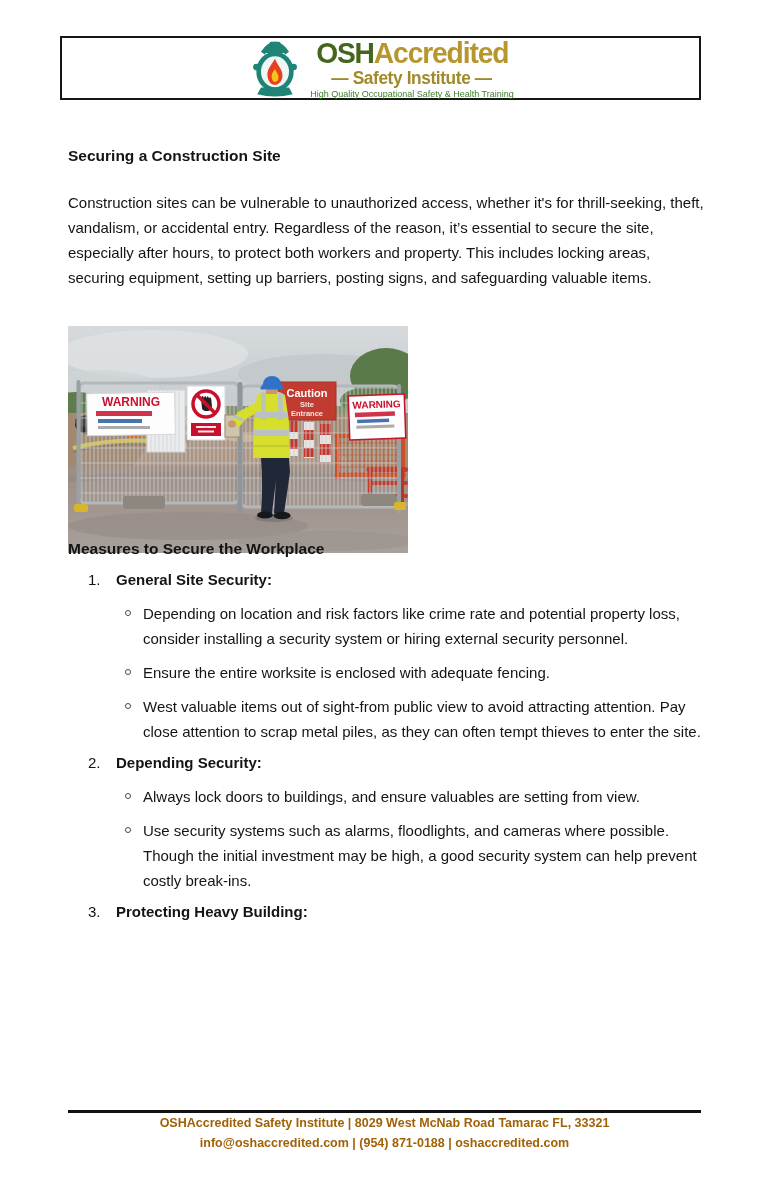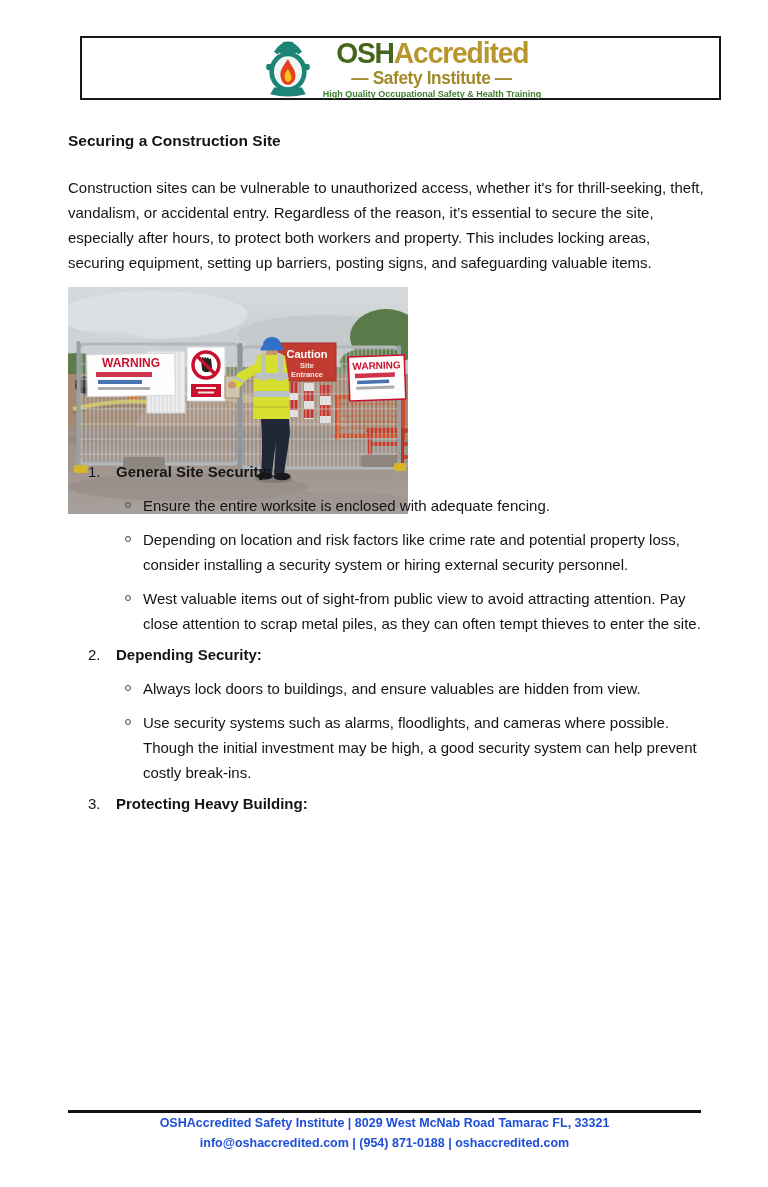--- a/index.html
+++ b/index.html
@@ -6,66 +6,66 @@
   html,body { background:#ffffff; }
   body {
     width:768px; height:1187px; position:relative;
     font-family:"Liberation Sans", sans-serif;
     color:#141414;
   }
   .page { position:absolute; inset:0; background:#fff; overflow:hidden; }
 
   
   .header-box {
-    position:absolute; left:80px; top:36px; width:641px; height:64px;
+    position:absolute; left:60px; top:36px; width:641px; height:64px;
     border:2px solid #161616; background:#fff;
     display:flex; align-items:center; justify-content:center;
   }
   .logo { display:flex; align-items:center; gap:7px; }
   .logo svg { display:block; }
   .logo-text { display:flex; flex-direction:column; align-items:center; line-height:1; }
   .brand-line {
     font-weight:700; font-size:30px; letter-spacing:-1.2px;
     transform:scaleX(.94); white-space:nowrap;
   }
   .brand-primary { color:#44661c; }
   .brand-secondary { color:#b8962e; }
   .logo-subtitle {
     font-weight:700; font-size:18px; color:#a08a2b;
     letter-spacing:-0.4px; margin-top:1px; transform:scaleX(.96); white-space:nowrap;
   }
   .logo-tagline {
-    font-weight:700; font-size:9px; color:#3e7d2e; margin-top:3px; white-space:nowrap;
+    font-weight:400; font-size:9px; color:#3e7d2e; margin-top:3px; white-space:nowrap;
   }
 
   
-  .content { position:absolute; left:68px; top:128px; width:636px; }
+  .content { position:absolute; left:68px; top:143px; width:636px; }
   .doc-title { font-size:15.5px; font-weight:700; line-height:25px; }
   .intro { font-size:15px; line-height:25px; margin-top:22px; }
-  .photo-wrap { margin-top:12px; width:340px; height:166px; }
+  .photo-wrap { margin-top:36px; width:340px; height:166px; }
   .photo-wrap svg { display:block; width:340px; height:227px; }
 
   .section-heading { font-size:15.5px; font-weight:700; line-height:25px; margin-top:44px; }
 
   .num-item { display:flex; margin-top:6px; font-size:15px; line-height:25px; }
   .num-item .num { width:18px; margin-left:20px; flex:none; }
   .num-item .num-heading { font-weight:700;margin-left:10px; }
 
   .bullet-item { display:flex; margin-top:9px; font-size:15px; line-height:25px; }
   .bullet-item .marker-cell { width:30px; margin-left:45px; flex:none; position:relative; }
   .bullet-dot {
     position:absolute; left:12px; top:9px; width:6px; height:6px;
     border:1.2px solid #4a4a4a; border-radius:50%; background:transparent;
   }
   .bullet-item .btext { width:567px; }
 
   
   .footer { position:absolute; left:68px; top:1110px; width:633px; text-align:center; }
   .footer-rule { height:3px; background:#111; width:100%; }
-  .footer-line { font-size:12.5px; font-weight:700; line-height:20px; color:#1d4ed8; }
+  .footer-line { font-size:12.5px; font-weight:700; line-height:20px; color:#a16207; }
   .footer-line:first-of-type { margin-top:5px; }
 </style>
 </head>
 <body>
 
 <div class="page">
 
   <div class="header-box">
     <div class="logo">
       <svg width="56" height="60" viewBox="0 0 60 64">
@@ -254,53 +254,54 @@
           <path d="M195 58 a9 8 0 0 1 18 0 l2.5 3.5 a1.5 1.5 0 0 1 -1.5 2 l-20 0 a1.5 1.5 0 0 1 -1.5 -2 Z" fill="#2f72c8"></path>
 
           <path d="M193 132 L221 132 L222 146 Q219 168 216 187 L206 187 L208 154 L204 187 L193 187 Q195 160 193 132 Z" fill="#202838"></path>
 
           <ellipse cx="197" cy="189" rx="8" ry="3.6" fill="#15181c"></ellipse>
           <ellipse cx="214" cy="189.5" rx="8.5" ry="3.8" fill="#15181c"></ellipse>
         </g>
       </svg>
     </div>
 
+    <div class="section-heading">Measures to Secure the Workplace</div>
 
     <div class="num-item">
       <span class="num">1.</span>
       <span class="num-heading">General Site Security:</span>
     </div>
     <div class="bullet-item">
       <span class="marker-cell">
           <span class="bullet-dot"></span>
         </span>
+      <span class="btext">Depending on location and risk factors like crime rate and potential property loss, consider installing a security system or hiring external security personnel.</span>
+    </div>
+    <div class="bullet-item">
+      <span class="marker-cell">
+          <span class="bullet-dot"></span>
+        </span>
       <span class="btext">Ensure the entire worksite is enclosed with adequate fencing.</span>
-    </div>
-    <div class="bullet-item">
-      <span class="marker-cell">
-          <span class="bullet-dot"></span>
-        </span>
-      <span class="btext">Depending on location and risk factors like crime rate and potential property loss, consider installing a security system or hiring external security personnel.</span>
     </div>
     <div class="bullet-item">
       <span class="marker-cell">
           <span class="bullet-dot"></span>
         </span>
       <span class="btext">West valuable items out of sight-from public view to avoid attracting attention. Pay close attention to scrap metal piles, as they can often tempt thieves to enter the site.</span>
     </div>
 
     <div class="num-item">
       <span class="num">2.</span>
       <span class="num-heading">Depending Security:</span>
     </div>
     <div class="bullet-item">
       <span class="marker-cell">
           <span class="bullet-dot"></span>
         </span>
-      <span class="btext">Always lock doors to buildings, and ensure valuables are hidden from view.</span>
+      <span class="btext">Always lock doors to buildings, and ensure valuables are setting from view.</span>
     </div>
     <div class="bullet-item">
       <span class="marker-cell">
           <span class="bullet-dot"></span>
         </span>
       <span class="btext">Use security systems such as alarms, floodlights, and cameras where possible. Though the initial investment may be high, a good security system can help prevent costly break-ins.</span>
     </div>
 
     <div class="num-item">
       <span class="num">3.</span>

